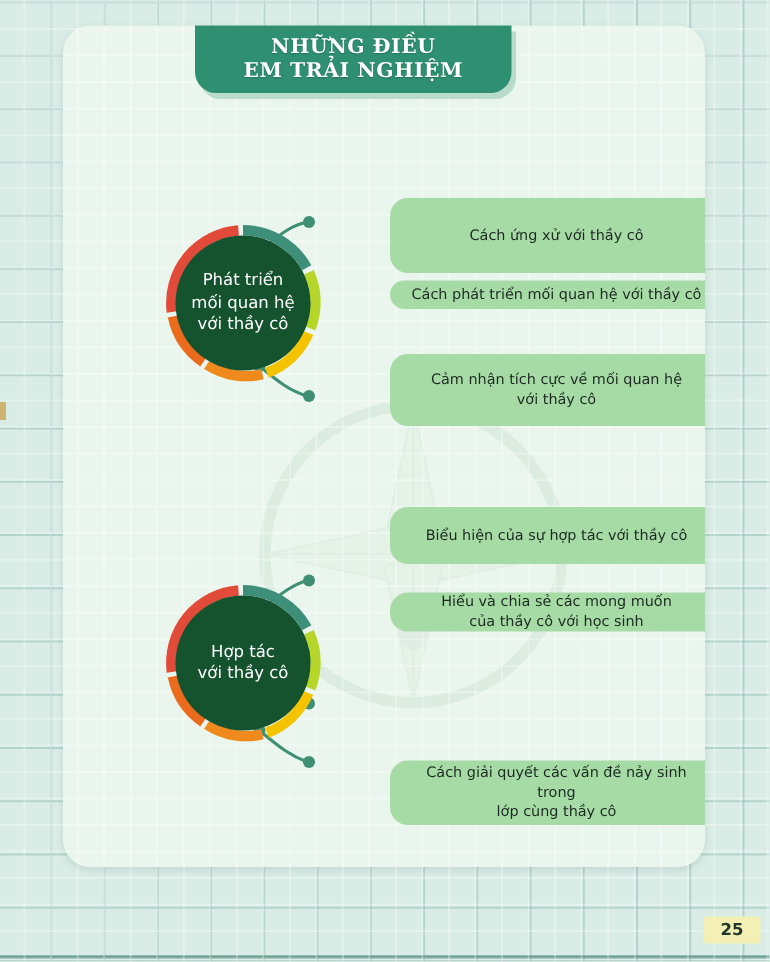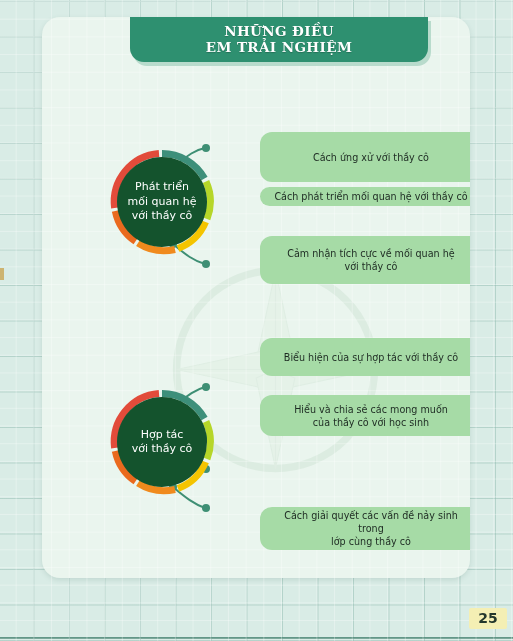--- a/index.html
+++ b/index.html
@@ -73,21 +73,21 @@
     height: 215px;
     opacity: 0.40;
     pointer-events: none;
   }
 
   
   .title-banner {
     position: absolute;
     left: 130px;
     top: 17px;
-    width: 298px;
+    width: 211px;
     height: 45px;
     background: #2e9070;
     border-bottom-left-radius: 14px;
     border-bottom-right-radius: 14px;
     box-shadow: 3px 4px 0 rgba(175,214,198,0.85);
     display: flex;
     align-items: center;
     justify-content: center;
     z-index: 6;
   }
@@ -163,21 +163,21 @@
 
   
   .page-number {
     position: absolute;
     right: 6px;
     bottom: 12px;
     min-width: 26px;
     padding: 2px 6px 3px;
     background: #f4efb4;
     color: #23372c;
-    font-size: 14px;
+    font-size: 11px;
     font-weight: bold;
     text-align: center;
     border-radius: 2px;
     z-index: 9;
   }
 </style>
 </head>
 <body>
 
 <div id="page-root">
@@ -285,21 +285,21 @@
       </svg>
       <div class="node-core">
         <div class="node-label">Hợp tác
 với thầy cô</div>
       </div>
     </div>
 
     <div class="item-box" style="top:321px;height:38px;">
       <div class="item-text">Biểu hiện của sự hợp tác với thầy cô</div>
     </div>
-    <div class="item-box" style="top:378px;height:41px;">
+    <div class="item-box" style="top:378px;height:26px;">
       <div class="item-text">Hiểu và chia sẻ các mong muốn
 của thầy cô với học sinh</div>
     </div>
     <div class="item-box" style="top:490px;height:43px;">
       <div class="item-text">Cách giải quyết các vấn đề nảy sinh trong
 lớp cùng thầy cô</div>
     </div>
 
   </div>
 

